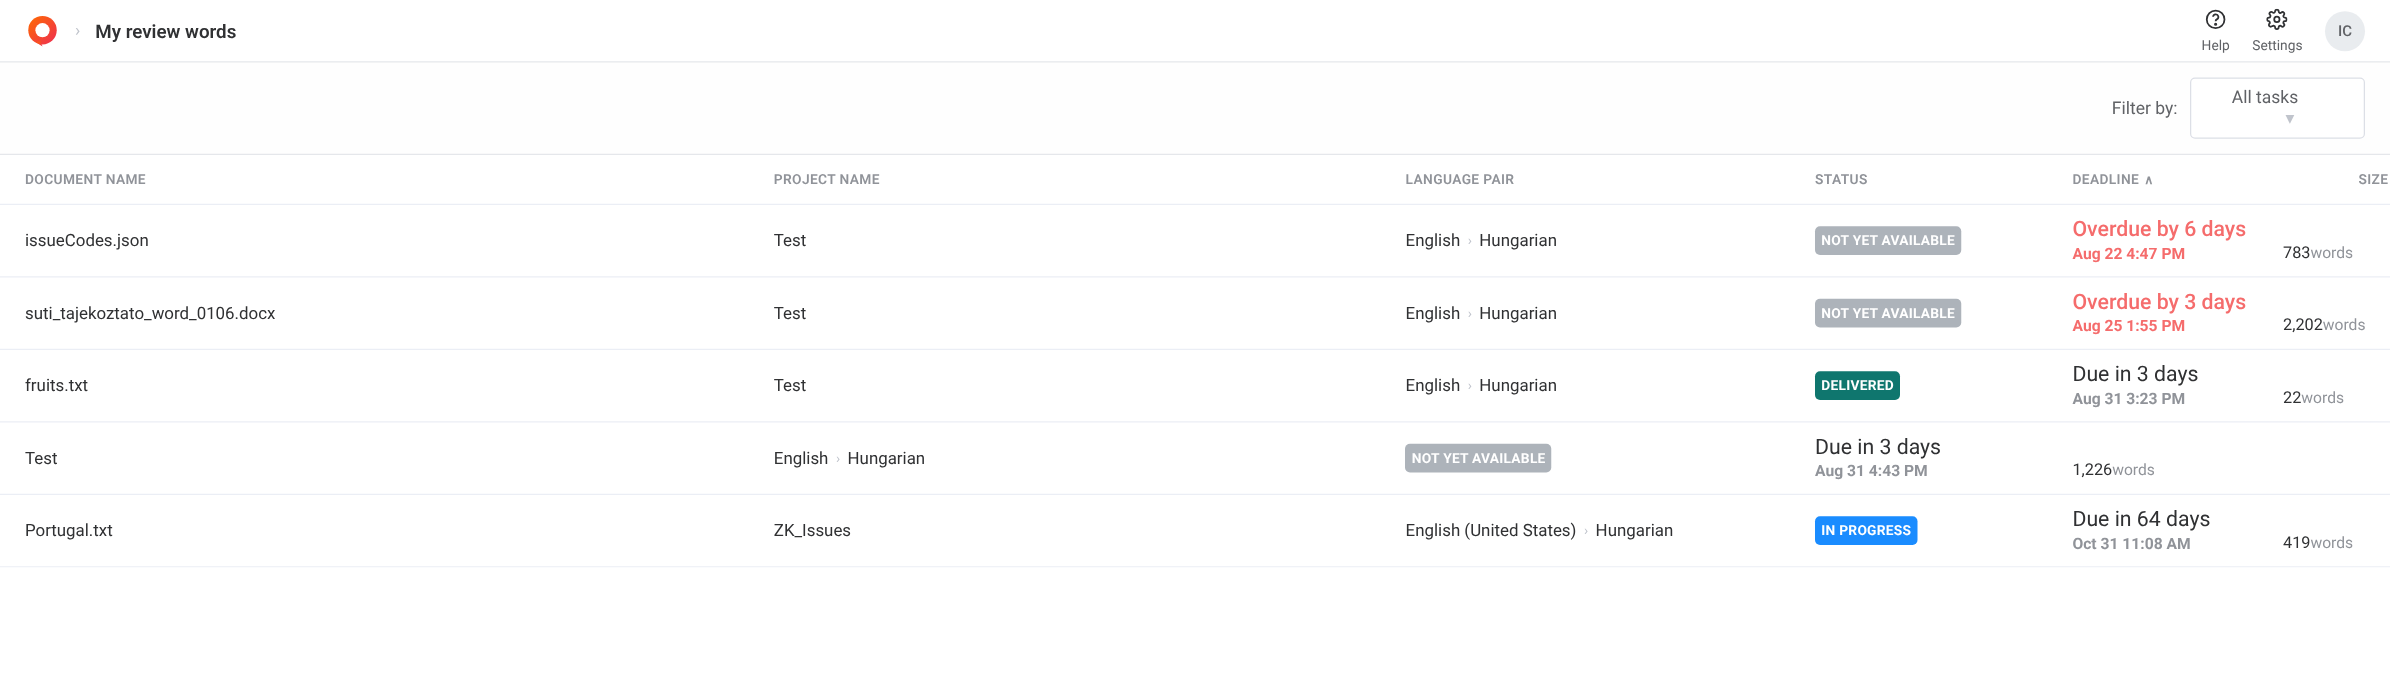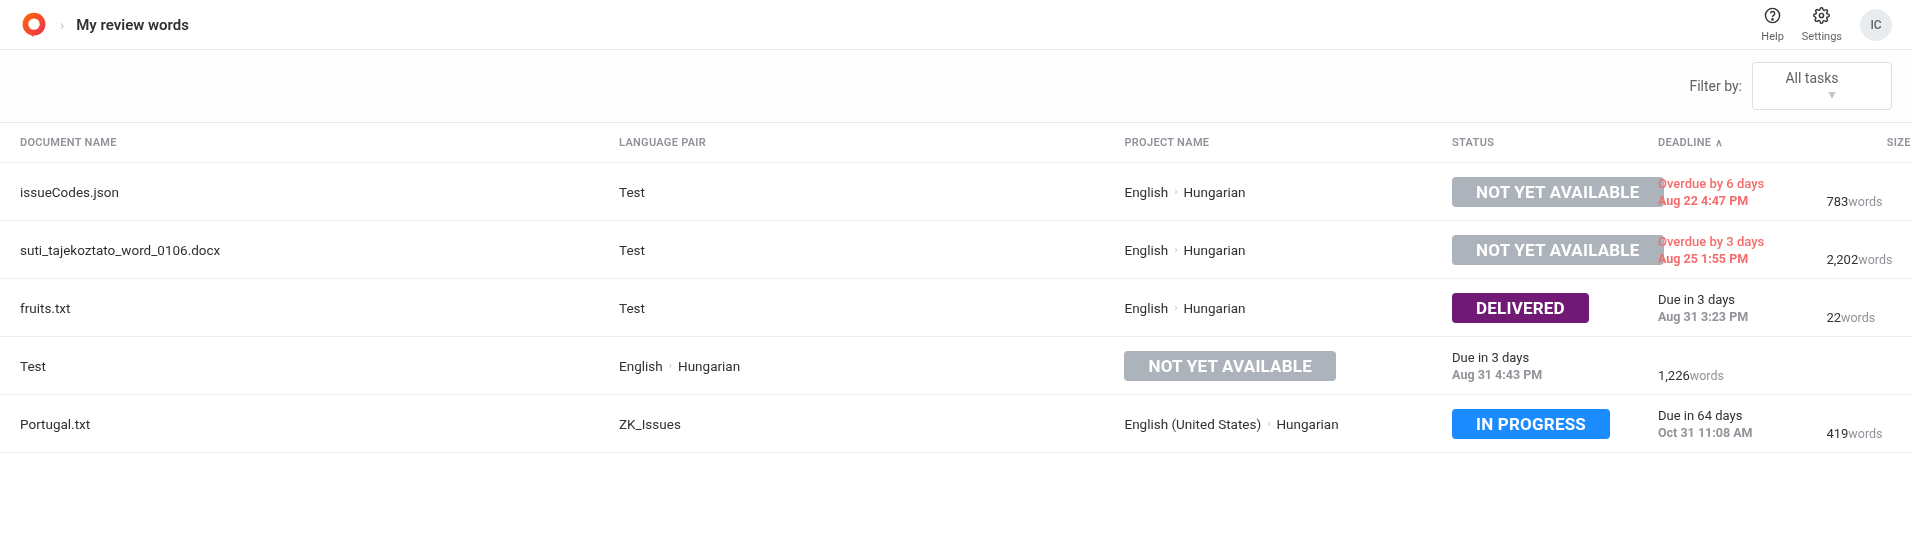--- a/index.html
+++ b/index.html
@@ -72,32 +72,32 @@
     .table-row {
       min-height: 58px;
       border-bottom:1px solid #ebeef5;
       font-size: 13.5px;
       color:#303133;
     }
     .lang { display:flex; align-items:center; gap:6px; color:#303133; }
     .lang .sep { color:#c0c4cc; font-size:11px; }
     .status-badge {
       display:inline-block;
-      padding: 5px 24px;
+      padding: 5px 5px;
       border-radius:4px;
-      font-size:17px; font-weight:700;
+      font-size:11px; font-weight:700;
       color:#fff;
       letter-spacing:0.2px;
       white-space:nowrap;
     }
     .st-notavail { background:#adb3ba; }
-    .st-delivered { background:#701a75; }
+    .st-delivered { background:#0f766e; }
     .st-inprogress { background:#1a8cff; }
     .deadline { display:flex; flex-direction:column; gap:2px; }
-    .dl-main { font-size:13px; }
+    .dl-main { font-size:17px; }
     .dl-sub { font-size:12.5px; color:#909399;font-weight:bold; }
     .overdue .dl-main { color:#f56c6c; font-weight:500; }
     .overdue .dl-sub { color:#f56c6c; }
     .size-cell { text-align:right; display:flex; flex-direction:row; align-items:flex-end; }
     .size-count { font-size:13px; color:#303133; }
     .size-unit { font-size:12.5px; color:#909399;margin-top:20px; }
     .tbody { }
   </style>
 </head>
 <body>
@@ -147,22 +147,22 @@
 <div class="filter-bar">
   <span class="filter-label">Filter by:</span>
   <div class="filter-select">
     <span>All tasks</span>
     <span class="caret">▾</span>
   </div>
 </div>
 
 <div class="table-header">
   <div class="th">DOCUMENT NAME</div>
+  <div class="th">PROJECT NAME</div>
   <div class="th">LANGUAGE PAIR</div>
-  <div class="th">PROJECT NAME</div>
   <div class="th">STATUS</div>
   <div class="th">
     <span>DEADLINE</span>
     <span class="sort-ind">∧</span>
   </div>
   <div class="th th-size">SIZE</div>
 </div>
 
 <div class="tbody">
   <div class="table-row">

